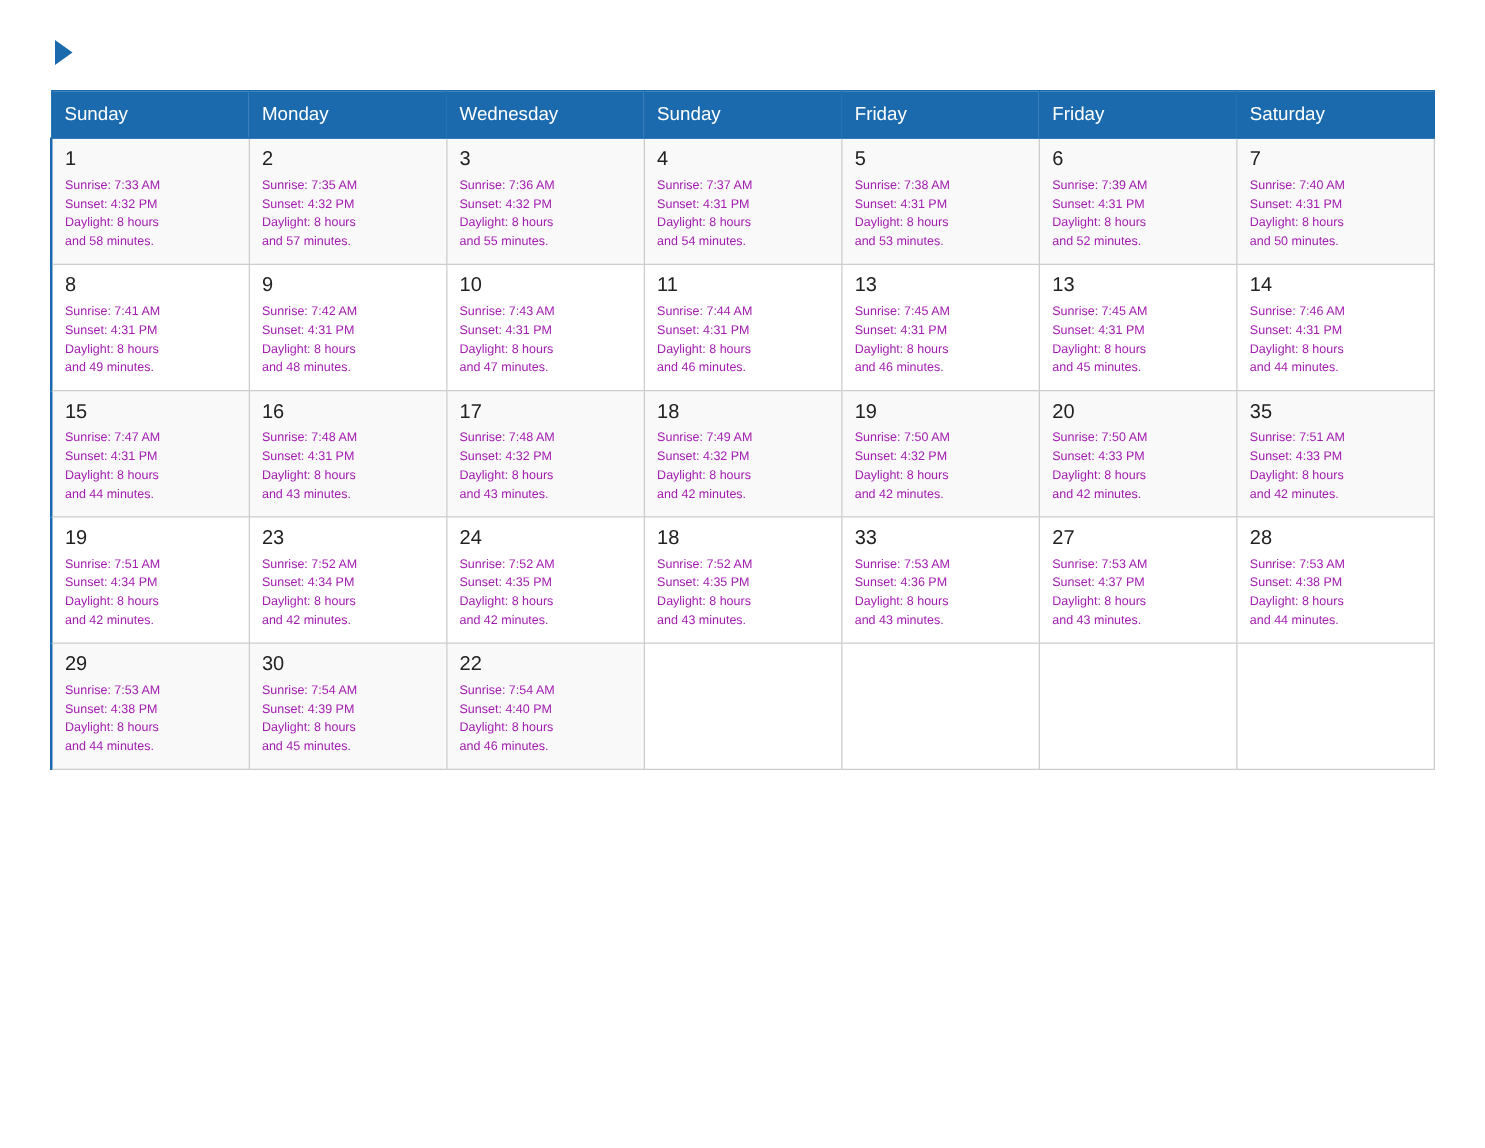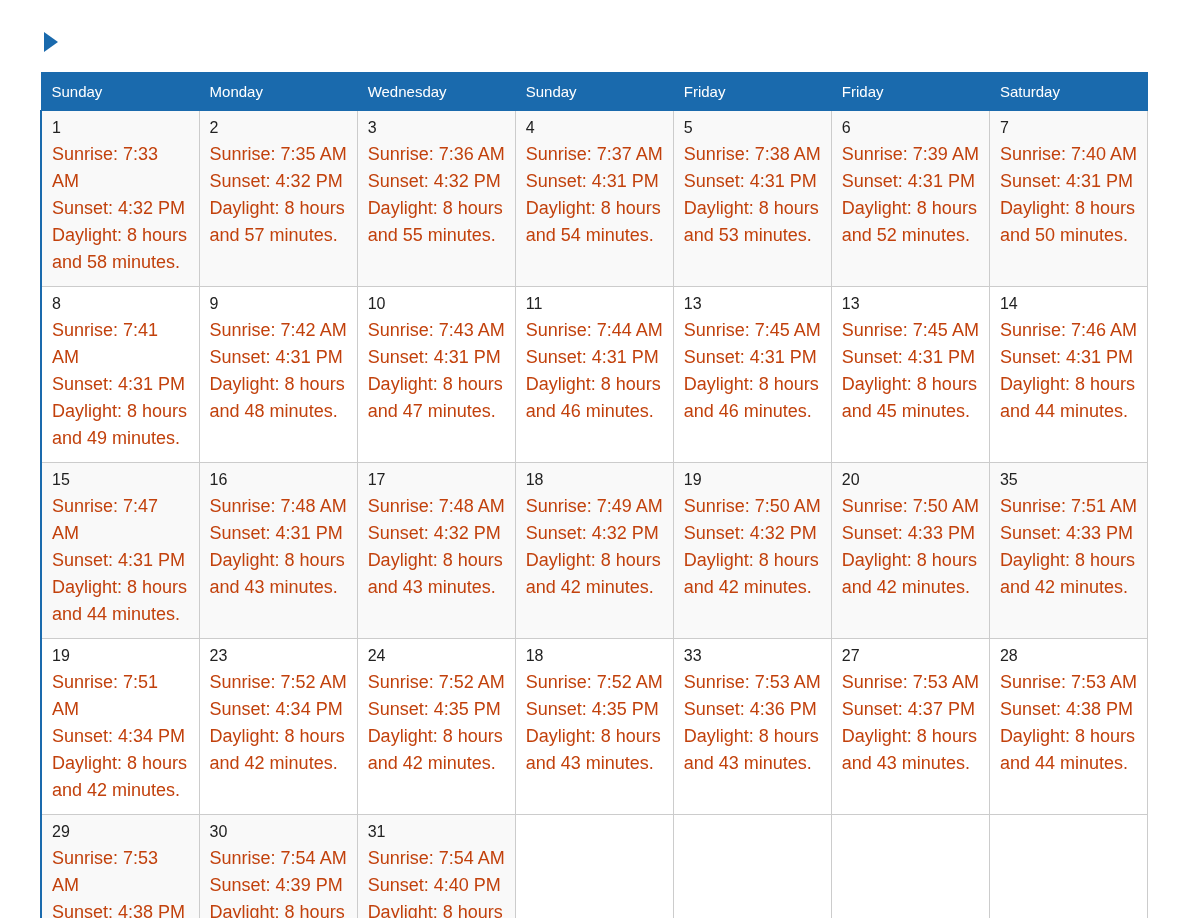--- a/index.html
+++ b/index.html
@@ -82,22 +82,22 @@
       width: 14.28%;
       min-height: 90px;
     }
     .day-num {
       font-size: 16px;
       font-weight: normal;
       color: #222;
       margin-bottom: 4px;
     }
     .day-info {
-      font-size: 18px;
-      color: #c2410c;
+      font-size: 10px;
+      color: #a21caf;
       line-height: 1.5;
     }
     tr td {
       background: #fff;
     }
     tr:nth-child(odd) td {
       background: #f9f9f9;
     }
     tr td:first-child {
       border-left: 2px solid #1a6aad;
@@ -409,21 +409,21 @@
         <td>
           <div class="day-num">30</div>
         <div class="day-info">
           Sunrise: 7:54 AM<br>
           Sunset: 4:39 PM<br>
           Daylight: 8 hours<br>
           and 45 minutes.
         </div>
         </td>
         <td>
-          <div class="day-num">31</div>
+          <div class="day-num">22</div>
         <div class="day-info">
           Sunrise: 7:54 AM<br>
           Sunset: 4:40 PM<br>
           Daylight: 8 hours<br>
           and 46 minutes.
         </div>
         </td>
         <td class="empty-cell"></td>
         <td class="empty-cell"></td>
         <td class="empty-cell"></td>

